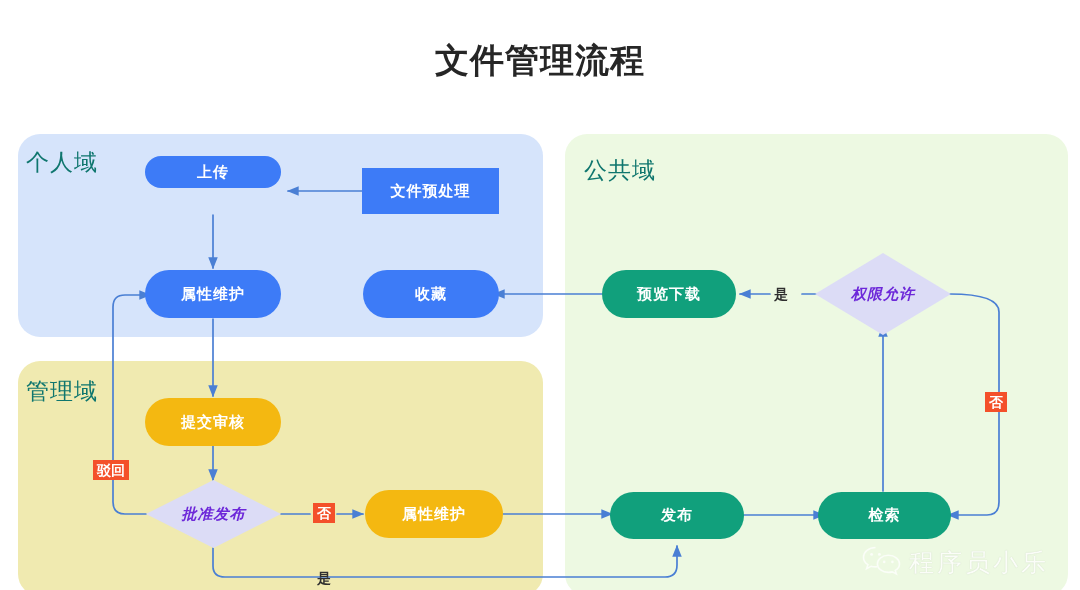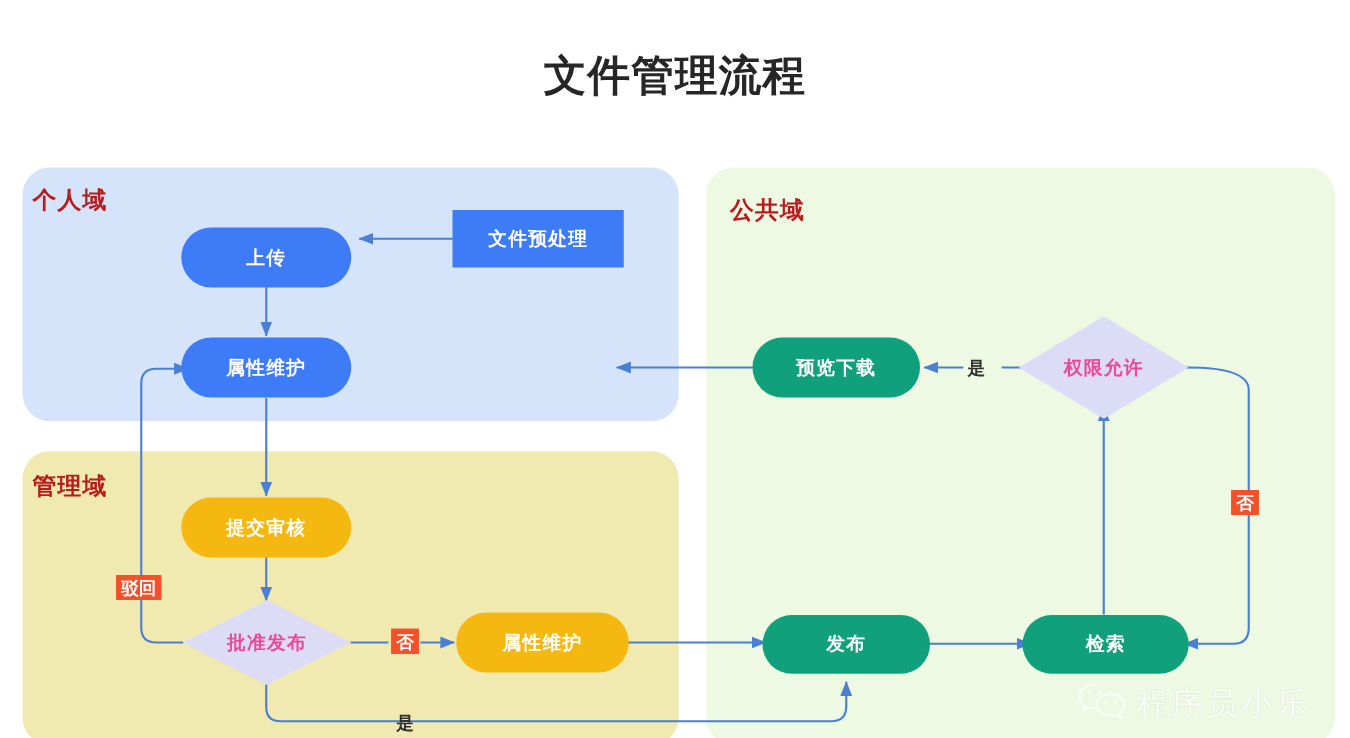--- a/index.html
+++ b/index.html
@@ -32,23 +32,23 @@
     letter-spacing: 1px;
   }
 
   
   .region {
     position: absolute;
     border-radius: 22px;
   }
   .region-label {
     position: absolute;
-    font-size: 19px;
-    font-weight: 700;
-    color: #b91c1c;
+    font-size: 23px;
+    font-weight: 400;
+    color: #0f766e;
     letter-spacing: 1px;
     white-space: nowrap;
   }
   #region-personal  { left: 18px;  top: 110px; width: 525px; height: 203px; background: #d6e4fb; }
   #region-manage    { left: 18px;  top: 337px; width: 525px; height: 235px; background: #f0eab0; }
   #region-public    { left: 565px; top: 110px; width: 503px; height: 462px; background: #edf9e2; }
 
   #label-personal { left: 26px;  top: 123px; }
   #label-manage   { left: 26px;  top: 352px; }
   #label-public   { left: 584px; top: 131px; }
@@ -93,23 +93,24 @@
     position: absolute;
     left: 0; top: 0;
     width: 100%; height: 100%;
     background: #dcdcf6;
     clip-path: polygon(50% 0, 100% 50%, 50% 100%, 0 50%);
   }
   .diamond .dtext {
     position: relative;
     font-size: 15px;
     font-weight: 700;
-    color: #ec4899;
-    letter-spacing: 1px;
-    white-space: nowrap;
+    color: #6d28d9;
+    letter-spacing: 1px;
+    white-space: nowrap;
+    font-style: italic;
   }
 
   
   .edge-label {
     position: absolute;
     font-size: 14px;
     font-weight: 700;
     color: #2f2f2f;
     white-space: nowrap;
     letter-spacing: 0;
@@ -186,32 +187,35 @@
 
       <path d="M 950 270 L 802 270"></path>
       <path d="M 770 270 L 740 270" marker-end="url(#arw)"></path>
 
       <path d="M 950 270 Q 999 270 999 288 L 999 478 Q 999 491 987 491 L 948 491" marker-end="url(#arw)"></path>
 
       <path d="M 602 270 L 494 270" marker-end="url(#arw)"></path>
     </g>
   </svg>
 
-  <div class="node round blue" style="left:145px; top:158px; width:136px; height:48px;">
+  <div class="node round blue" style="left:145px; top:132px; width:136px; height:32px;">
     <span>上传</span>
   </div>
 
   <div class="node sharp blue" style="left:362px; top:144px; width:137px; height:46px;">
     <span>文件预处理</span>
   </div>
 
   <div class="node round blue" style="left:145px; top:246px; width:136px; height:48px;">
     <span>属性维护</span>
   </div>
 
+  <div class="node round blue" style="left:363px; top:246px; width:136px; height:48px;">
+    <span>收藏</span>
+  </div>
 
   <div class="node round yellow" style="left:145px; top:374px; width:136px; height:48px;">
     <span>提交审核</span>
   </div>
 
   <div class="diamond" style="left:146px; top:456px; width:135px; height:68px;">
     <span class="dshape"></span>
     <span class="dtext">批准发布</span>
   </div>
 

